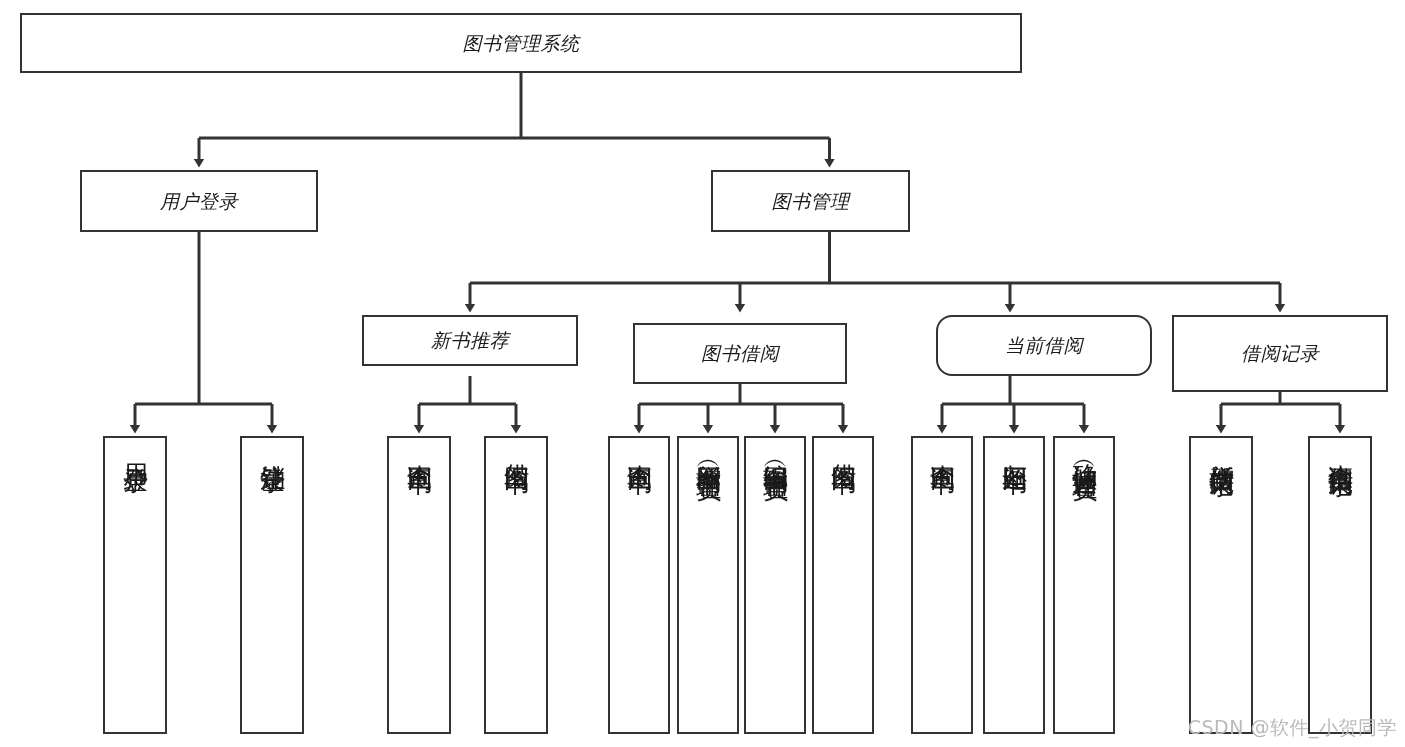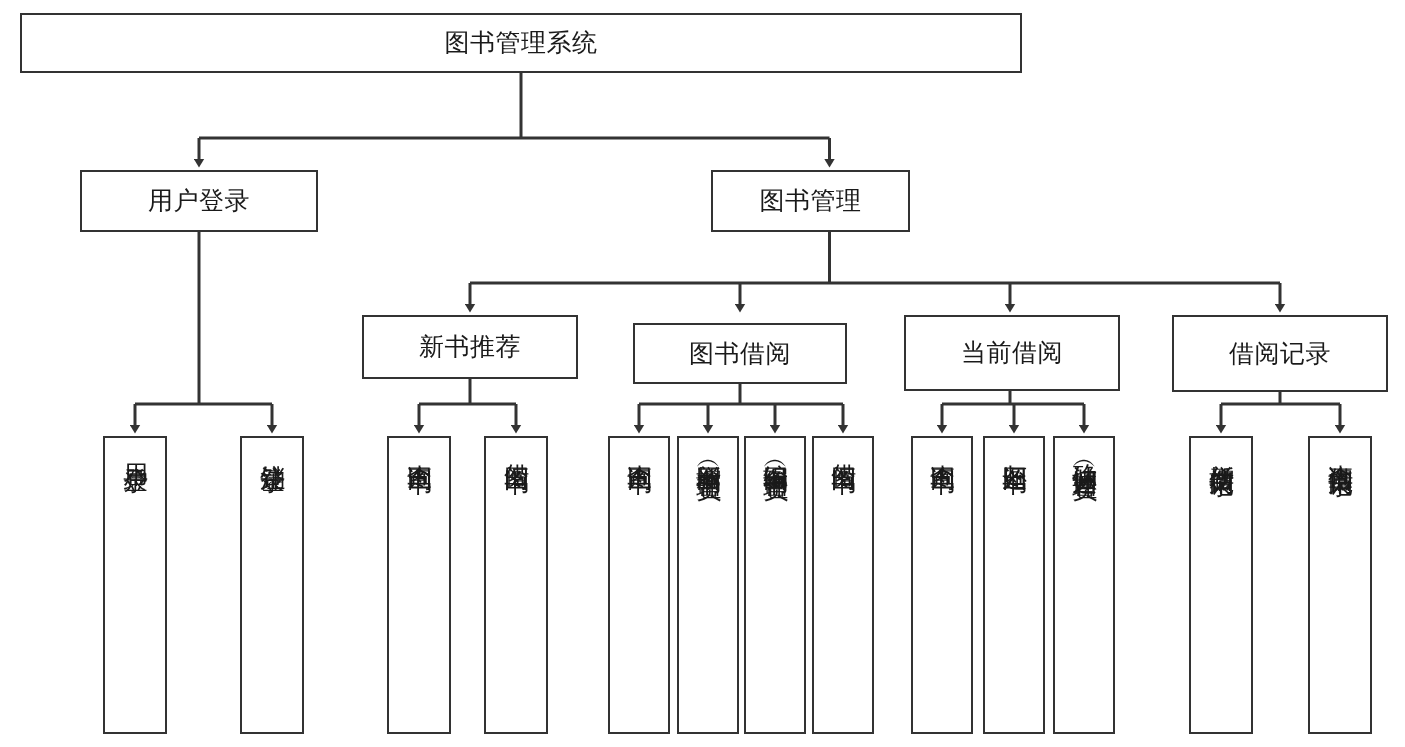--- a/index.html
+++ b/index.html
@@ -35,22 +35,23 @@
     justify-content: center;
     color: #1a1a1a;
   }
   .node-label {
     display: block;
     text-align: center;
     line-height: 1.18;
     white-space: pre;
   }
   .node.horizontal .node-label {
-    font-size: 25px;
+    font-size: 19px;
     letter-spacing: 0.5px;
+    font-style: italic;
   }
   .node.vertical {
     align-items: flex-start;
     padding-top: 6px;
   }
   .node.vertical .node-label {
     writing-mode: vertical-rl;
     text-orientation: upright;
     font-size: 25px;
     line-height: 1.05;
@@ -119,27 +120,27 @@
   <div id="nodes-layer">
       <div class="node horizontal" style="left: 20px; top: 13px; width: 1002px; height: 60px;">
         <span class="node-label">图书管理系统</span>
       </div>
       <div class="node horizontal" style="left: 80px; top: 170px; width: 238px; height: 62px;">
         <span class="node-label">用户登录</span>
       </div>
       <div class="node horizontal" style="left: 711px; top: 170px; width: 199px; height: 62px;">
         <span class="node-label">图书管理</span>
       </div>
-      <div class="node horizontal" style="left: 362px; top: 315px; width: 216px; height: 64px;">
+      <div class="node horizontal" style="left: 362px; top: 315px; width: 216px; height: 51px;">
         <span class="node-label">新书推荐</span>
       </div>
       <div class="node horizontal" style="left: 633px; top: 315px; width: 214px; height: 61px; margin-top: 8px;">
         <span class="node-label">图书借阅</span>
       </div>
-      <div class="node horizontal" style="left: 904px; top: 315px; width: 216px; height: 76px;">
+      <div class="node horizontal" style="left: 936px; top: 315px; width: 216px; height: 61px; border-radius: 16px;">
         <span class="node-label">当前借阅</span>
       </div>
       <div class="node horizontal" style="left: 1172px; top: 315px; width: 216px; height: 77px;">
         <span class="node-label">借阅记录</span>
       </div>
       <div class="node vertical" style="left: 103px; top: 436px; width: 64px; height: 298px;">
         <span class="node-label">用户登录</span>
       </div>
       <div class="node vertical" style="left: 240px; top: 436px; width: 64px; height: 298px;">
         <span class="node-label">注销登录</span>
@@ -172,13 +173,14 @@
         <span class="node-label">确认归还（管理员）</span>
       </div>
       <div class="node vertical" style="left: 1189px; top: 436px; width: 64px; height: 298px;">
         <span class="node-label">新增借阅记录</span>
       </div>
       <div class="node vertical" style="left: 1308px; top: 436px; width: 64px; height: 298px;">
         <span class="node-label">查询借阅记录</span>
       </div>
     </div>
 
+  <div id="watermark">CSDN @软件_小贺同学</div>
 </div>
 
 </body></html>

